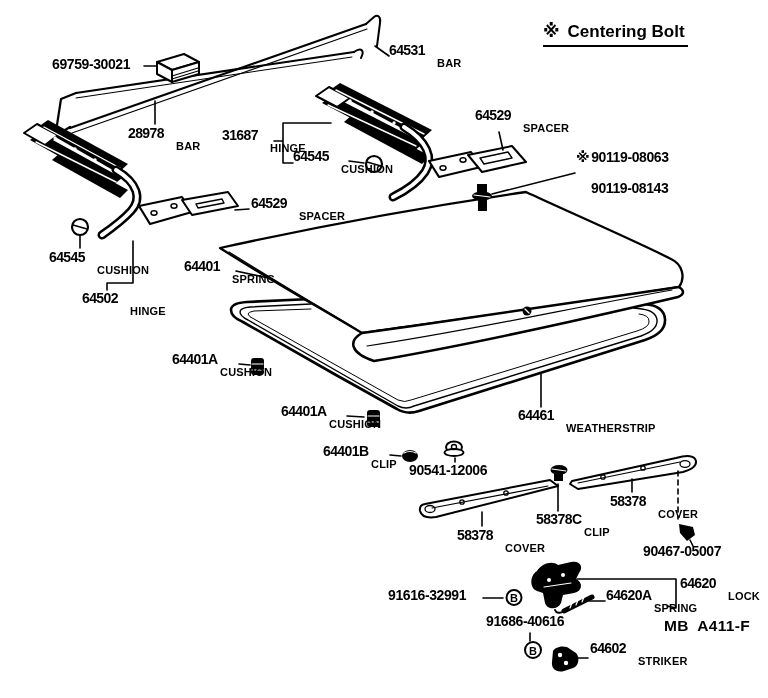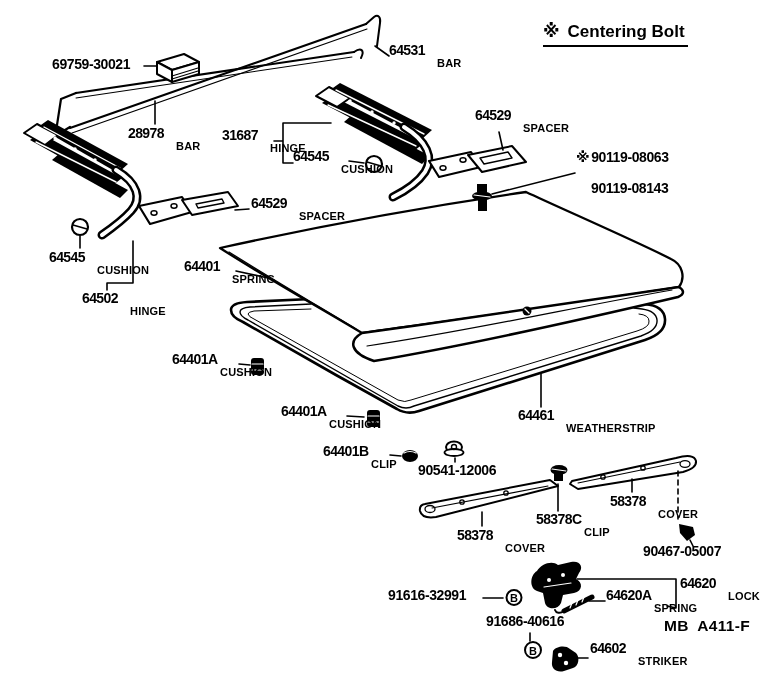--- a/index.html
+++ b/index.html
@@ -272,21 +272,21 @@
       <div class="cap">CUSHION</div>
     </div>
 <div class="lbl" style="left:281px;top:404px">
       <div class="num">64401A</div>
       <div class="cap">CUSHION</div>
     </div>
 <div class="lbl" style="left:323px;top:444px">
       <div class="num">64401B</div>
       <div class="cap">CLIP</div>
     </div>
-<div class="lbl long" style="left:418px;top:463px">
+<div class="lbl long" style="left:409px;top:463px">
       <div class="num">90541-12006</div>
     </div>
 <div class="lbl" style="left:518px;top:408px">
       <div class="num">64461</div>
       <div class="cap">WEATHERSTRIP</div>
     </div>
 <div class="lbl" style="left:457px;top:528px">
       <div class="num">58378</div>
       <div class="cap">COVER</div>
     </div>

